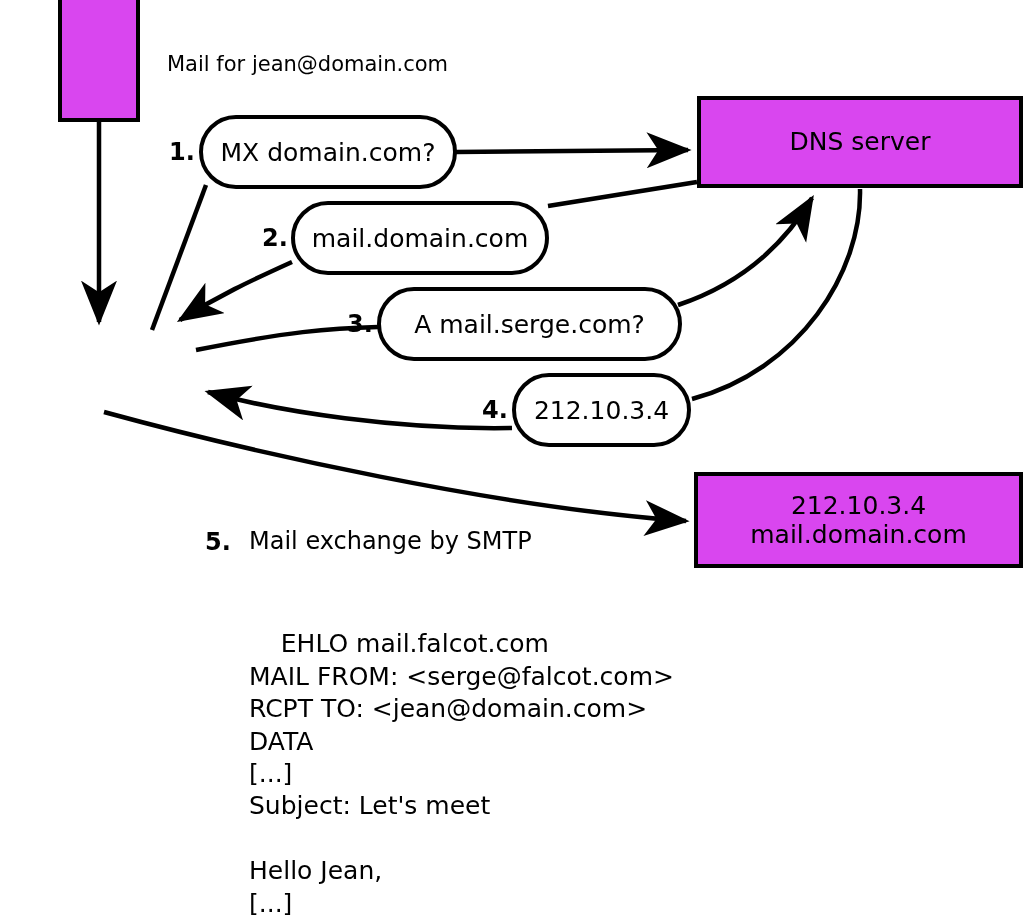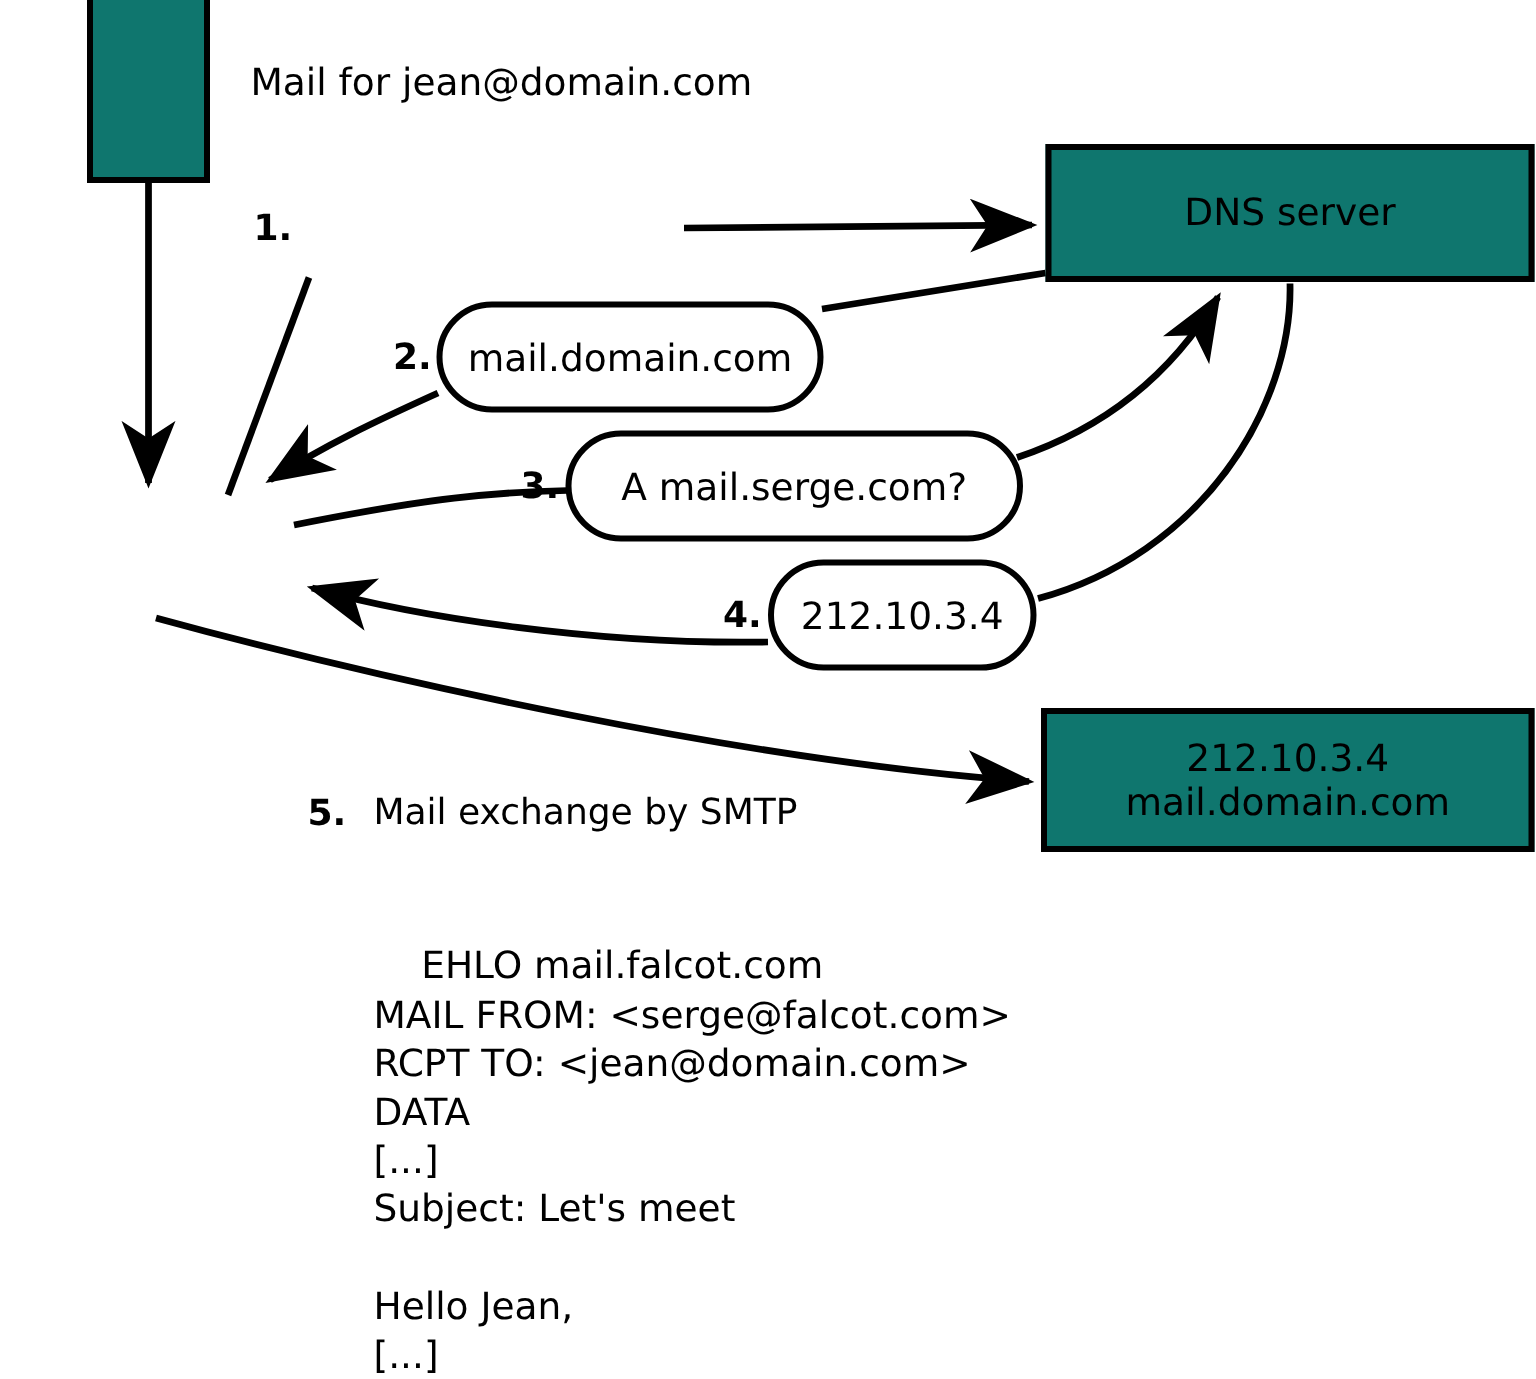--- a/index.html
+++ b/index.html
@@ -23,21 +23,21 @@
   }
   svg.canvas {
     position: absolute;
     left: 0; top: 0;
     width: 1024px;
     height: 919px;
   }
   .nodebox {
     position: absolute;
     border: 4px solid #000;
-    background: #0f766e;
+    background: #d946ef;
     box-sizing: border-box;
     display: flex;
     flex-direction: column;
     align-items: center;
     justify-content: center;
     line-height: 1.18;
   }
   .nodebox .line { display: block; white-space: nowrap; }
   .bubble {
     position: absolute;
@@ -106,20 +106,23 @@
   <div class="nodebox" style="left:697px; top:96px; width:326px; height:92px; font-size:25px;">
     <span class="line">DNS server</span>
   </div>
 
 
   <div class="nodebox" style="left:694px; top:472px; width:329px; height:96px; font-size:25px;">
     <span class="line">212.10.3.4</span>
     <span class="line">mail.domain.com</span>
   </div>
 
+  <div class="bubble" style="left:199px; top:115px; width:258px; height:74px; border-radius:37px; font-size:25px;">
+    <span>MX domain.com?</span>
+  </div>
   <div class="steplabel" style="left:169px; top:138px; font-size:24px;">
     <span>1.</span>
   </div>
 
   <div class="bubble" style="left:291px; top:201px; width:258px; height:74px; border-radius:37px; font-size:25px;">
     <span>mail.domain.com</span>
   </div>
   <div class="steplabel" style="left:262px; top:224px; font-size:24px;">
     <span>2.</span>
   </div>
@@ -131,21 +134,21 @@
     <span>3.</span>
   </div>
 
   <div class="bubble" style="left:512px; top:373px; width:179px; height:74px; border-radius:37px; font-size:25px;">
     <span>212.10.3.4</span>
   </div>
   <div class="steplabel" style="left:482px; top:396px; font-size:24px;">
     <span>4.</span>
   </div>
 
-  <div class="plaintext" style="left:167px; top:40px; font-size:25px;">
+  <div class="plaintext" style="left:167px; top:52px; font-size:21px;">
     <span>Mail for jean@domain.com</span>
   </div>
 
   <div class="steplabel" style="left:205px; top:528px; font-size:24px;">
     <span>5.</span>
   </div>
   <div class="plaintext" style="left:249px; top:527px; font-size:24px;">
     <span>Mail exchange by SMTP</span>
   </div>
 

